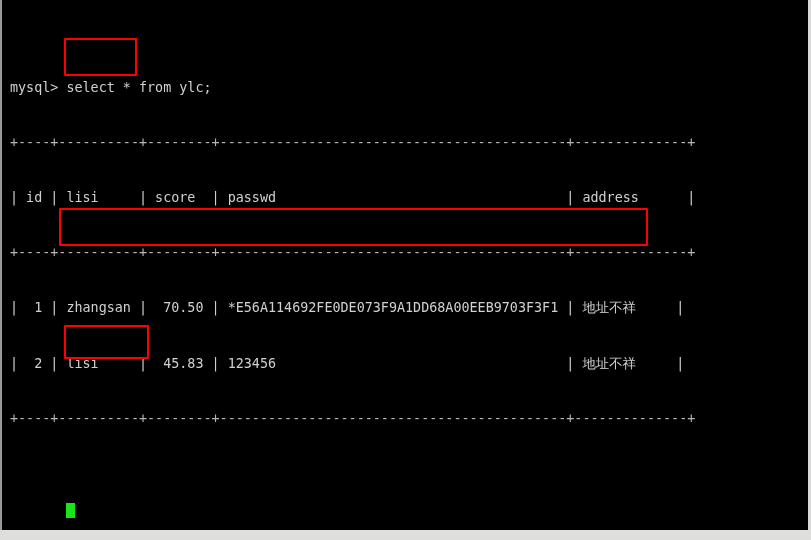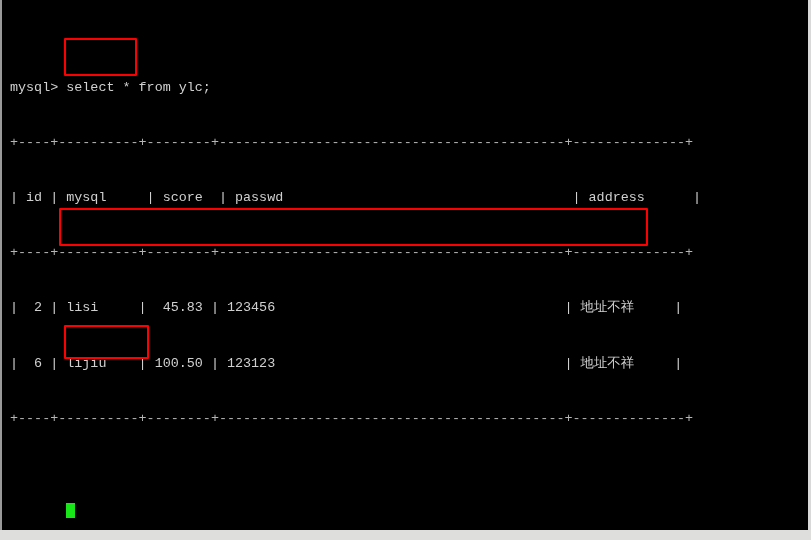--- a/index.html
+++ b/index.html
@@ -27,21 +27,21 @@
     left: 8px;
     top: 5px;
     font-family: "DejaVu Sans Mono", "Liberation Mono", monospace;
     font-size: 13.4px;
     line-height: 18.4px;
     color: #cfd0cf;
     white-space: pre;
     letter-spacing: 0px;
     -webkit-font-smoothing: none;
   }
-  .line { height: 18.4px; white-space: pre; font-family: Liberation Mono, monospace; }
+  .line { height: 18.4px; white-space: pre; }
 
   
   .sep  { color: #b5b6b5; }
 
   
   .hl {
     position: absolute;
     border: 2px solid #fe0000;
     box-sizing: border-box;
     background: transparent;
@@ -88,24 +88,24 @@
 <div id="screen">
 
   <div id="left-strip"></div>
 
   <div id="term">
     <div class="lines">
 
       
       <div class="line">mysql&gt; select * from ylc;</div>
       <div class="line sep">+----+----------+--------+-------------------------------------------+--------------+</div>
-      <div class="line">| id | mysql     | score  | passwd                                    | address      |</div>
+      <div class="line">| id | lisi     | score  | passwd                                    | address      |</div>
       <div class="line sep">+----+----------+--------+-------------------------------------------+--------------+</div>
+      <div class="line">|  1 | zhangsan |  70.50 | *E56A114692FE0DE073F9A1DD68A00EEB9703F3F1 | 地址不祥     |</div>
       <div class="line">|  2 | lisi     |  45.83 | 123456                                    | 地址不祥     |</div>
-      <div class="line">|  6 | lijiu    | 100.50 | 123123                                    | 地址不祥     |</div>
       <div class="line sep">+----+----------+--------+-------------------------------------------+--------------+</div>
       
 
       
 
       
       
       
       
 

